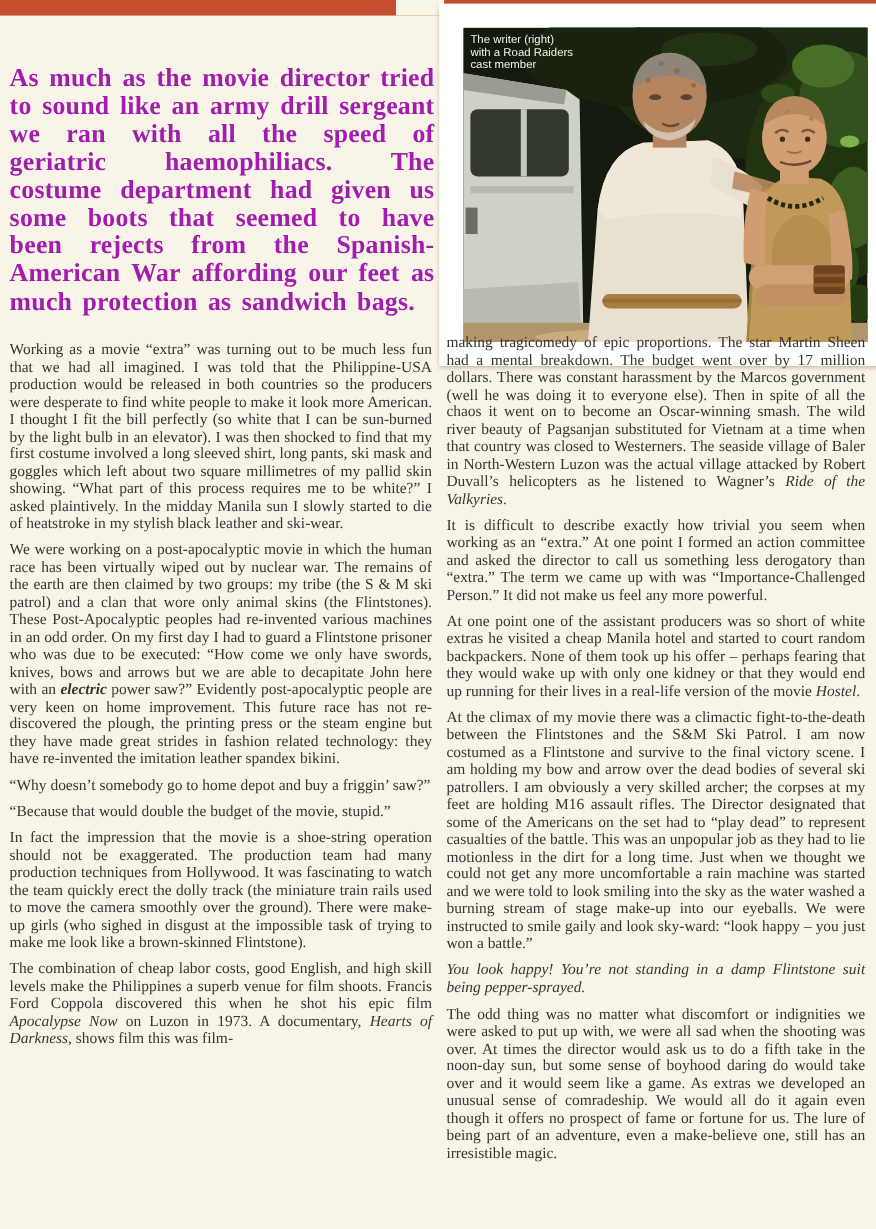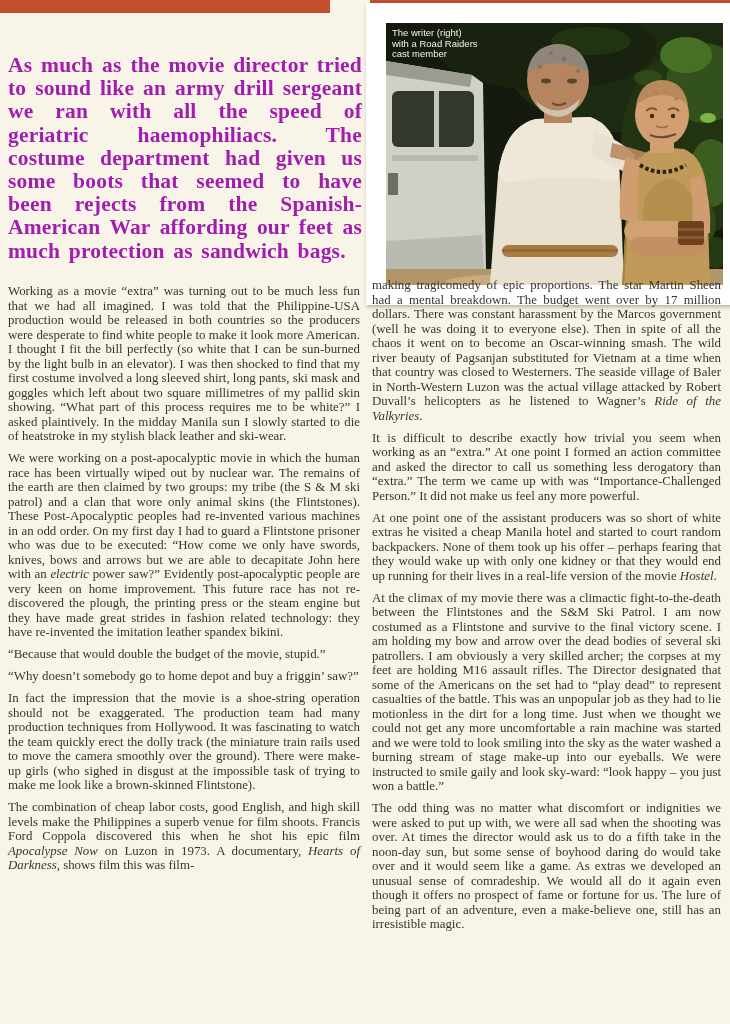--- a/index.html
+++ b/index.html
@@ -26,21 +26,21 @@
   }
   .col{
     position:absolute;width:352px;
     color:#3a3430;font-size:12.9px;line-height:14.5px;
   }
   .col-left{left:8px;top:284px;}
   .col-right{left:352px;top:278px;width:349px;margin-left:20px;}
   .para{margin:0 0 7.5px 0;text-align:justify;}
   .para:last-child{margin-bottom:0;}
   .it{font-style:italic;}
-  .bi{font-style:italic;font-weight:normal;}
+  .bi{font-style:italic;font-weight:bold;}
   .para.allit{font-style:italic;}
 </style>
 </head>
 <body>
 
 <div class="topbar"></div>
 <div class="topbar-gap"></div>
 
 <div class="photo-frame">
   <svg width="337" height="262" viewBox="0 0 337 262">
@@ -131,24 +131,25 @@
       <text x="6" y="34">cast member</text>
     </g>
   </svg>
 </div>
 
 <div class="headline">As much as the movie director tried to sound like an army drill sergeant we ran with all the speed of geriatric haemophiliacs. The costume department had given us some boots that seemed to have been rejects from the Spanish-American War affording our feet as much protection as sandwich bags.</div>
 
 <div class="col col-left">
     <p class="para"><span>Working as a movie “extra” was turning out to be much less fun that we had all imagined. I was told that the Philippine-USA production would be released in both countries so the producers were desperate to find white people to make it look more American. I thought I fit the bill perfectly (so white that I can be sun-burned by the light bulb in an elevator). I was then shocked to find that my first costume involved a long sleeved shirt, long pants, ski mask and goggles which left about two square millimetres of my pallid skin showing. “What part of this process requires me to be white?” I asked plaintively. In the midday Manila sun I slowly started to die of heatstroke in my stylish black leather and ski-wear.</span></p>
     <p class="para"><span>We were working on a post-apocalyptic movie in which the human race has been virtually wiped out by nuclear war. The remains of the earth are then claimed by two groups: my tribe (the S &amp; M ski patrol) and a clan that wore only animal skins (the Flintstones). These Post-Apocalyptic peoples had re-invented various machines in an odd order. On my first day I had to guard a Flintstone prisoner who was due to be executed: “How come we only have swords, knives, bows and arrows but we are able to decapitate John here with an </span><span class="bi">electric</span><span> power saw?” Evidently post-apocalyptic people are very keen on home improvement. This future race has not re-discovered the plough, the printing press or the steam engine but they have made great strides in fashion related technology: they have re-invented the imitation leather spandex bikini.</span></p>
+    <p class="para"><span>“Why doesn’t somebody go to home depot and buy a friggin’ saw?”</span></p>
     <p class="para"><span>“Because that would double the budget of the movie, stupid.”</span></p>
-    <p class="para"><span>“Why doesn’t somebody go to home depot and buy a friggin’ saw?”</span></p>
     <p class="para"><span>In fact the impression that the movie is a shoe-string operation should not be exaggerated. The production team had many production techniques from Hollywood. It was fascinating to watch the team quickly erect the dolly track (the miniature train rails used to move the camera smoothly over the ground). There were make-up girls (who sighed in disgust at the impossible task of trying to make me look like a brown-skinned Flintstone).</span></p>
     <p class="para"><span>The combination of cheap labor costs, good English, and high skill levels make the Philippines a superb venue for film shoots. Francis Ford Coppola discovered this when he shot his epic film </span><span class="it">Apocalypse Now</span><span> on Luzon in 1973. A documentary, </span><span class="it">Hearts of Darkness</span><span>, shows film this was film-</span></p>
   </div>
 <div class="col col-right">
     <p class="para"><span>making tragicomedy of epic proportions. The star Martin Sheen had a mental breakdown. The budget went over by 17 million dollars. There was constant harassment by the Marcos government (well he was doing it to everyone else). Then in spite of all the chaos it went on to become an Oscar-winning smash. The wild river beauty of Pagsanjan substituted for Vietnam at a time when that country was closed to Westerners. The seaside village of Baler in North-Western Luzon was the actual village attacked by Robert Duvall’s helicopters as he listened to Wagner’s </span><span class="it">Ride of the Valkyries</span><span>.</span></p>
     <p class="para"><span>It is difficult to describe exactly how trivial you seem when working as an “extra.” At one point I formed an action committee and asked the director to call us something less derogatory than “extra.” The term we came up with was “Importance-Challenged Person.” It did not make us feel any more powerful.</span></p>
     <p class="para"><span>At one point one of the assistant producers was so short of white extras he visited a cheap Manila hotel and started to court random backpackers. None of them took up his offer – perhaps fearing that they would wake up with only one kidney or that they would end up running for their lives in a real-life version of the movie </span><span class="it">Hostel</span><span>.</span></p>
     <p class="para"><span>At the climax of my movie there was a climactic fight-to-the-death between the Flintstones and the S&amp;M Ski Patrol. I am now costumed as a Flintstone and survive to the final victory scene. I am holding my bow and arrow over the dead bodies of several ski patrollers. I am obviously a very skilled archer; the corpses at my feet are holding M16 assault rifles. The Director designated that some of the Americans on the set had to “play dead” to represent casualties of the battle. This was an unpopular job as they had to lie motionless in the dirt for a long time. Just when we thought we could not get any more uncomfortable a rain machine was started and we were told to look smiling into the sky as the water washed a burning stream of stage make-up into our eyeballs. We were instructed to smile gaily and look sky-ward: “look happy – you just won a battle.”</span></p>
+    <p class="para allit"><span>You look happy! You’re not standing in a damp Flintstone suit being pepper-sprayed.</span></p>
     <p class="para"><span>The odd thing was no matter what discomfort or indignities we were asked to put up with, we were all sad when the shooting was over. At times the director would ask us to do a fifth take in the noon-day sun, but some sense of boyhood daring do would take over and it would seem like a game. As extras we developed an unusual sense of comradeship. We would all do it again even though it offers no prospect of fame or fortune for us. The lure of being part of an adventure, even a make-believe one, still has an irresistible magic.</span></p>
   </div>
 
 </body></html>

